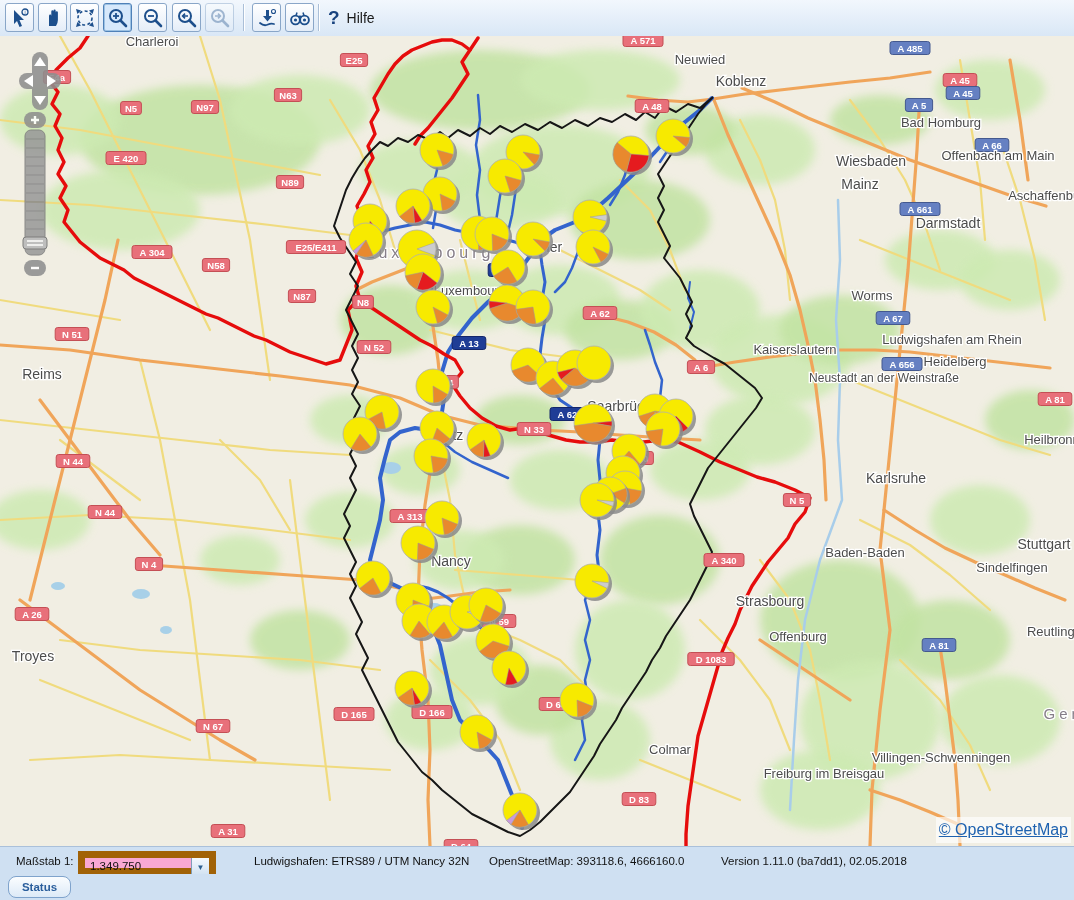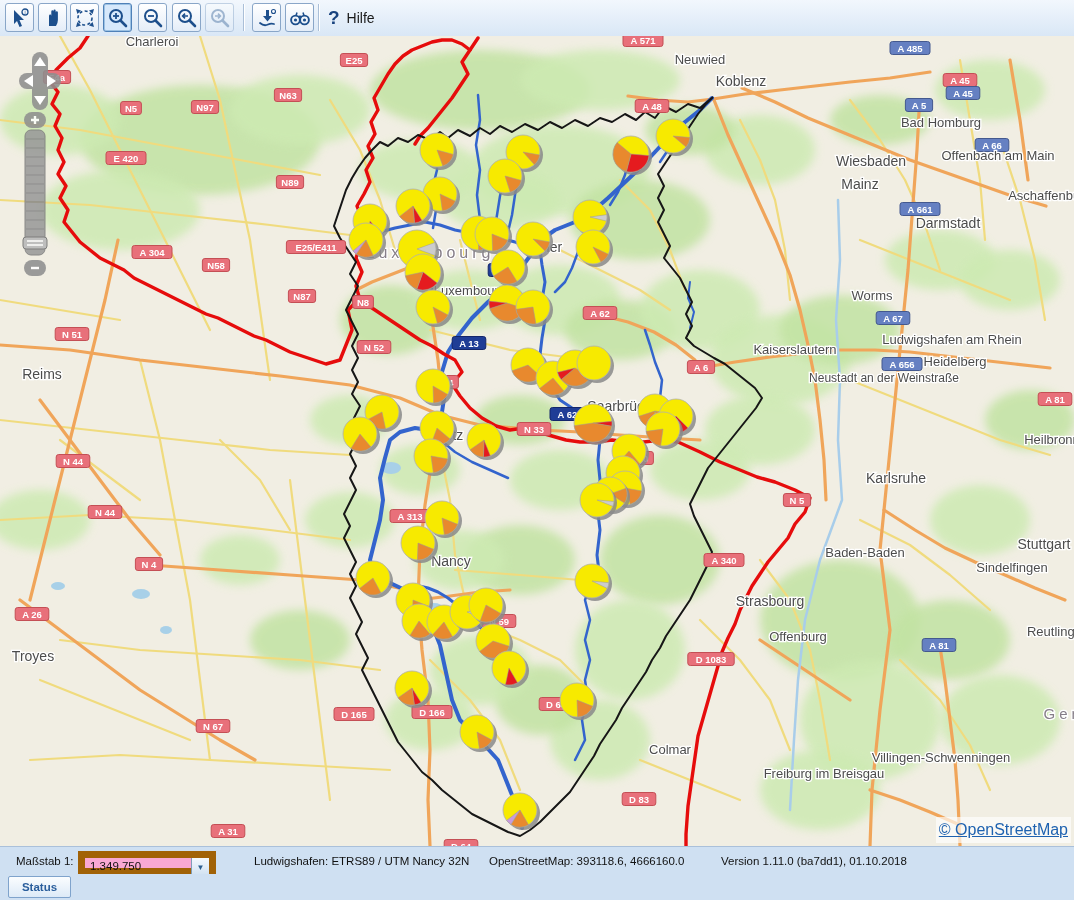--- a/index.html
+++ b/index.html
@@ -25,21 +25,21 @@
   #panzoom *{pointer-events:auto;}
   
   #statusbar{position:absolute;left:0;top:846px;width:1074px;height:28px;background:#cfe0f2;border-top:1px solid #aac0da;font-size:11.5px;color:#111;}
   #statusbar .slabel{position:absolute;top:8px;padding-left:8px;}
   #scale-select{position:absolute;left:78px;top:4px;width:138px;height:24px;background:#f9a8d4;border:7px solid #a16207;box-sizing:border-box;cursor:pointer;}
   #scale-select .val{position:absolute;left:5px;top:2px;font-size:11.5px;}
   #scale-select .dd{position:absolute;right:0;top:0;width:17px;height:18px;background:linear-gradient(#f4f9fe,#cfe0f0);border-left:1px solid #7f9db9;display:flex;align-items:center;justify-content:center;}
   #scale-select .dd span{font-size:8px;color:#2b5d8d;}
   
   #bottombar{position:absolute;left:0;top:874px;width:1074px;height:26px;background:#cfe0f2;}
-  #status-btn{position:absolute;left:8px;top:2px;width:61px;height:20px;border:1px solid #7fa3cc;border-radius:2px;
+  #status-btn{position:absolute;left:8px;top:2px;width:61px;height:20px;border:1px solid #7fa3cc;border-radius:8px;
     background:linear-gradient(#fbfdff,#ddeaf7);color:#2a5e9c;font-weight:bold;font-size:11.5px;
     display:flex;align-items:center;justify-content:center;cursor:pointer;}
 </style>
 </head>
 <body>
 
 <div id="app">
 
   <div id="toolbar">
     <div class="tbtn" style="left:5px">
@@ -855,19 +855,19 @@
         </span>
     </div>
     <span class="slabel" style="left:246px">
       <span>Ludwigshafen:</span>
       <span>ETRS89 / UTM Nancy 32N</span>
     </span>
     <span class="slabel" style="left:481px">
       <span>OpenStreetMap:</span>
       <span>393118.6, 4666160.0</span>
     </span>
-    <span class="slabel" style="left:713px">Version 1.11.0 (ba7dd1), 01.10.2018</span>
+    <span class="slabel" style="left:713px">Version 1.11.0 (ba7dd1), 02.05.2018</span>
   </div>
 
   <div id="bottombar">
     <div id="status-btn">Status</div>
   </div>
 </div>
 
 </body></html>

